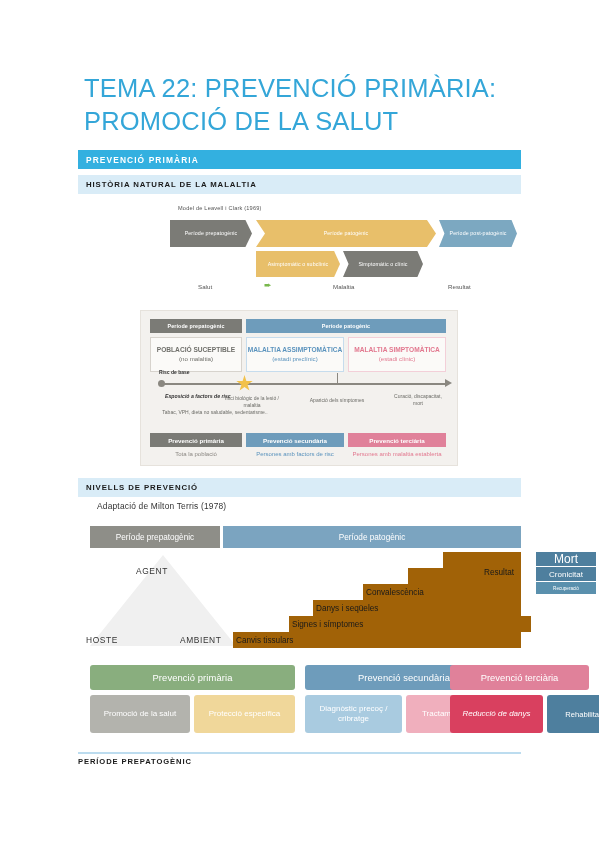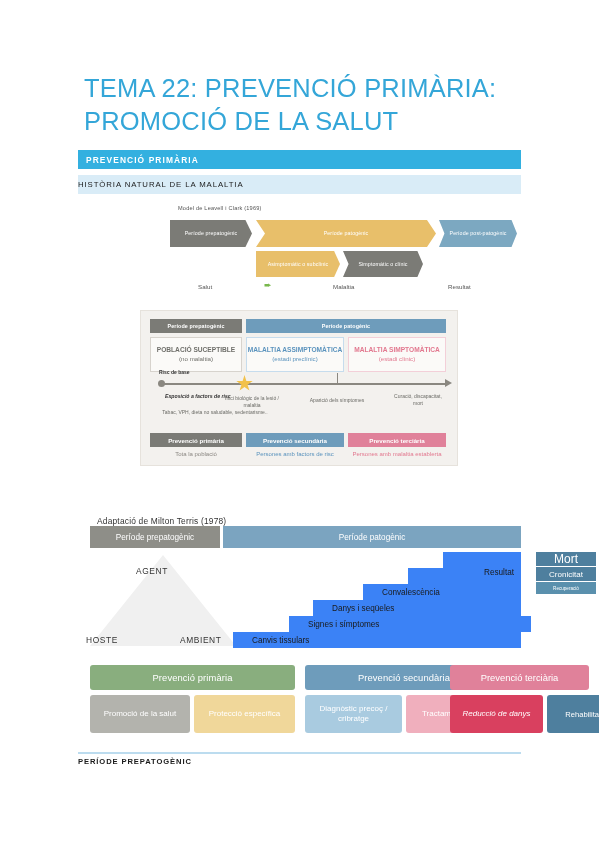--- a/index.html
+++ b/index.html
@@ -27,22 +27,22 @@
     position:absolute; left:78px; top:150px; width:443px; height:19px;
     background:#33b0e0;
     color:#ffffff;
     font-size:8.4px; font-weight:600; letter-spacing:1.1px;
     display:flex; align-items:center; padding-left:8px;
   }
   .bar-sub {
     position:absolute; left:78px; top:175px; width:443px; height:19px;
     background:#d9ecf7;
     color:#1a1a1a;
-    font-size:7.8px; font-weight:400; letter-spacing:.9px;
-    display:flex; align-items:center; 
+    font-size:7.8px; font-weight:700; letter-spacing:.9px;
+    display:flex; align-items:center; padding-left:8px;
   }
   .bar-sub.nivells {
     top:478px; background:#d9ecf7;
   }
 
   
   .fig1 { position:absolute; left:78px; top:200px; width:443px; height:100px; }
   .fig1 .cap {
     position:absolute; left:100px; top:5px;
     font-size:5.6px; color:#555; letter-spacing:.2px;
@@ -123,21 +123,21 @@
   .f2-p.blue { width:98px; background:#6e9cbb; }
   .f2-p.pink { width:98px; background:#e0819a; }
   .f2-row4 { position:absolute; left:9px; top:139px; display:flex; gap:4px; }
   .f2-d { font-size:6px; line-height:8px; text-align:center; }
   .f2-d.grey { width:92px; color:#8a8782; }
   .f2-d.blue { width:98px; color:#5b93bd; }
   .f2-d.pink { width:98px; color:#e2788f; }
 
   
   .fig3 { position:absolute; left:78px; top:500px; width:443px; height:155px; }
-  .f3-cap { position:absolute; left:19px; top:16px; font-size:8.4px; color:#333;
+  .f3-cap { position:absolute; left:19px; top:1px; font-size:8.4px; color:#333;
             letter-spacing:.2px; }
   .f3-pre {
     position:absolute; left:12px; top:26px; width:130px; height:22px;
     background:#8e8e88; color:#fff; font-size:8.2px;
     display:flex; align-items:center; justify-content:center;
   }
   .f3-pat {
     position:absolute; left:145px; top:26px; width:298px; height:22px;
     background:#7ba4c0; color:#fff; font-size:8.2px;
     display:flex; align-items:center; justify-content:center;
@@ -146,22 +146,22 @@
     position:absolute; left:12px; top:55px; width:146px; height:91px;
     background:#f0f0f0; clip-path:polygon(50% 0, 100% 100%, 0 100%);
   }
   .tri-agent { position:absolute; left:58px; top:66px; font-size:8.4px;
                color:#333; letter-spacing:.6px; }
   .tri-hoste { position:absolute; left:8px; top:135px; font-size:8.4px;
                color:#333; letter-spacing:.6px; }
   .tri-amb   { position:absolute; left:102px; top:135px; font-size:8.4px;
                color:#333; letter-spacing:.6px; }
 
-  .step { position:absolute; background:#3b82f6; color:#1a1a1a;
-          font-size:8.2px; display:flex; align-items:center; padding-left:19px; }
+  .step { position:absolute; background:#a16207; color:#1a1a1a;
+          font-size:8.2px; display:flex; align-items:center; padding-left:3px; }
   .st1 { left:155px; top:132px; width:288px; height:16px; }
   .st2 { left:201px; top:116px; width:242px; height:16px;margin-left:10px; }
   .st3 { left:235px; top:100px; width:208px; height:16px; }
   .st4 { left:285px; top:84px; width:158px; height:16px; }
   .st5 { left:330px; top:68px; width:113px; height:16px; }
   .st6 { left:365px; top:52px; width:78px;  height:16px; }
 
   .lbl-result { position:absolute; left:406px; top:68px; font-size:8.2px; color:#1a1a1a; }
   .blue-box { position:absolute; color:#fff; display:flex; align-items:center;
               justify-content:center; }
@@ -279,20 +279,21 @@
       <div class="f2-p blue">Prevenció secundària</div>
       <div class="f2-p pink">Prevenció terciària</div>
     </div>
     <div class="f2-row4">
       <div class="f2-d grey">Tota la població</div>
       <div class="f2-d blue">Persones amb factors de risc</div>
       <div class="f2-d pink">Persones amb malaltia establerta</div>
     </div>
   </div>
 
+  <div class="bar-sub nivells">NIVELLS DE PREVENCIÓ</div>
 
   <div class="fig3">
     <div class="f3-cap">Adaptació de Milton Terris (1978)</div>
 
     <div class="f3-pre">Període prepatogènic</div>
     <div class="f3-pat">Període patogènic</div>
 
     <div class="tri"></div>
     <div class="tri-agent">AGENT</div>
     <div class="tri-hoste">HOSTE</div>

